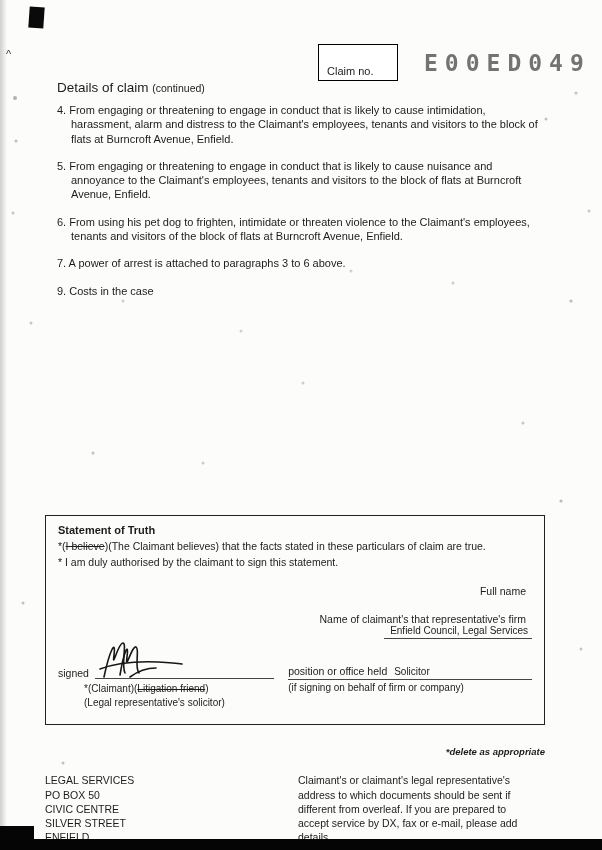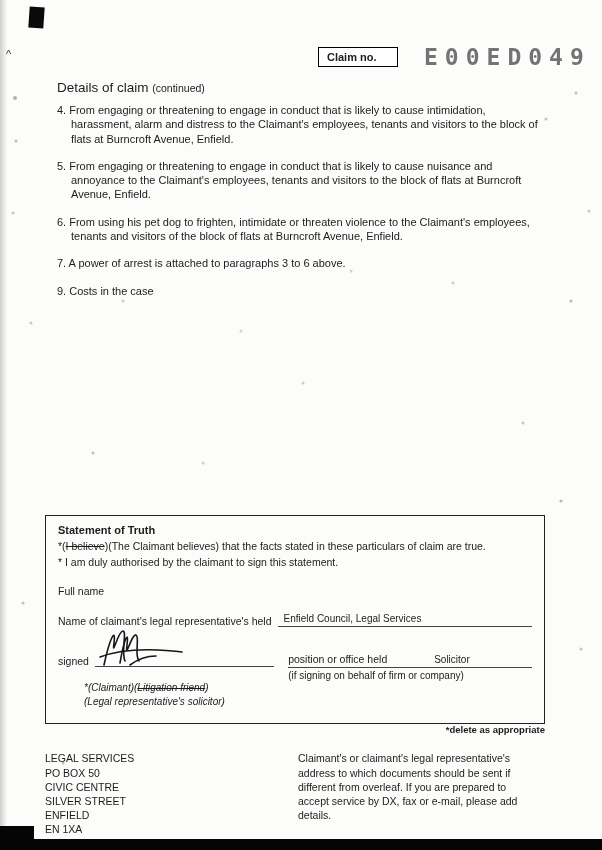--- a/index.html
+++ b/index.html
@@ -38,48 +38,48 @@
       575px 92px 0 0.5px rgba(40,40,40,.28),
       12px 212px 0 0.5px rgba(40,40,40,.26),
       14px 97px 0 1px rgba(40,40,40,.35),
       588px 210px 0 0.5px rgba(40,40,40,.25),
       350px 270px 0 0.5px rgba(40,40,40,.2),
       240px 330px 0 0.5px rgba(40,40,40,.2);
   }
 
   
   .claim-row{position:absolute;top:44px;left:318px;display:flex;align-items:center;gap:26px;}
-  .claim-box{border:1.5px solid #000;padding:3px 10px 3px 8px;font-size:11px;font-weight:bold;background:#fff;min-width:60px;}
+  .claim-box{border:1.5px solid #000;padding:20px 10px 3px 8px;font-size:11px;font-weight:normal;background:#fff;min-width:60px;}
   .claim-value{font-family:"DejaVu Sans Mono", monospace;font-size:23px;font-weight:bold;letter-spacing:7px;color:#737373;white-space:nowrap;}
 
   
   .main{position:absolute;top:80px;left:57px;width:486px;}
   .section-title{font-size:13.5px;margin-bottom:8px;}
   .section-title .cont{font-size:10.5px;}
   .para{font-size:11px;line-height:1.3;margin-bottom:13px;padding-left:14px;text-indent:-14px;}
 
   
   .sot-wrap{position:absolute;top:515px;left:45px;width:500px;}
   .sot-box{border:1.2px solid #222;padding:8px 12px 14px 12px;font-size:10.5px;background:transparent;}
   .sot-title{font-weight:bold;font-size:11px;margin-bottom:3px;}
   .sot-line{margin-bottom:2px;line-height:1.35;}
   .struck{text-decoration:line-through;}
-  .field-row{display:flex;align-items:flex-end;margin-top:16px;}
+  .field-row{display:flex;align-items:flex-end;margin-top:16px;flex-direction:column;}
   .field-label{white-space:nowrap;padding-right:6px;}
   .fill-line{flex:1;border-bottom:1px solid #444;padding:0 4px 1px 6px;font-size:10px;min-height:12px;}
   .signed-grid{display:flex;margin-top:26px;}
   .signed-left{width:47%;position:relative;}
   .signed-right{width:53%;padding-left:14px;}
   .signed-row{display:flex;align-items:flex-end;position:relative;}
   .sig-svg{position:absolute;left:38px;top:-30px;}
-  .sub-labels{padding-left:26px;margin-top:14px;font-size:10px;line-height:1.4;font-style:italic;}
+  .sub-labels{padding-left:26px;margin-top:3px;font-size:10px;line-height:1.4;}
   .pos-row{border-bottom:1px solid #444;padding-bottom:2px;font-size:10.5px;}
-  .pos-value{font-size:10px;padding-left:4px;margin-left:40px;}
+  .pos-value{font-size:10px;padding-left:4px;}
   .on-behalf{font-size:10px;margin-top:2px;}
-  .delete-note{text-align:right;font-size:9.5px;font-weight:bold;margin-top:0;}
+  .delete-note{text-align:right;font-size:9.5px;font-style:italic;font-weight:bold;margin-top:21px;}
 
   
   .footer{display:flex;margin-top:16px;}
   .address{width:253px;font-size:10.5px;line-height:1.35;}
   .service-note{width:240px;font-size:10.5px;line-height:1.35;}
 </style>
 </head>
 <body>
 
 <div class="page">
@@ -113,21 +113,21 @@
       <div class="sot-line">
         <span>*(</span><span class="struck">I believe</span><span>)(The Claimant believes) that the facts stated in these particulars of claim are true.</span>
       </div>
       <div class="sot-line">* I am duly authorised by the claimant to sign this statement.</div>
 
       <div class="field-row">
         <span class="field-label">Full name</span>
       </div>
 
       <div class="field-row">
-        <span class="field-label">Name of claimant's legal representative's held</span>
+        <span class="field-label">Name of claimant's that representative's firm</span>
         <span class="fill-line">
           <span>Enfield Council, Legal Services</span>
         </span>
       </div>
 
       <div class="signed-grid">
         <div class="signed-left">
           <div class="signed-row">
             <span class="field-label">signed</span>
             <span class="fill-line"></span>

